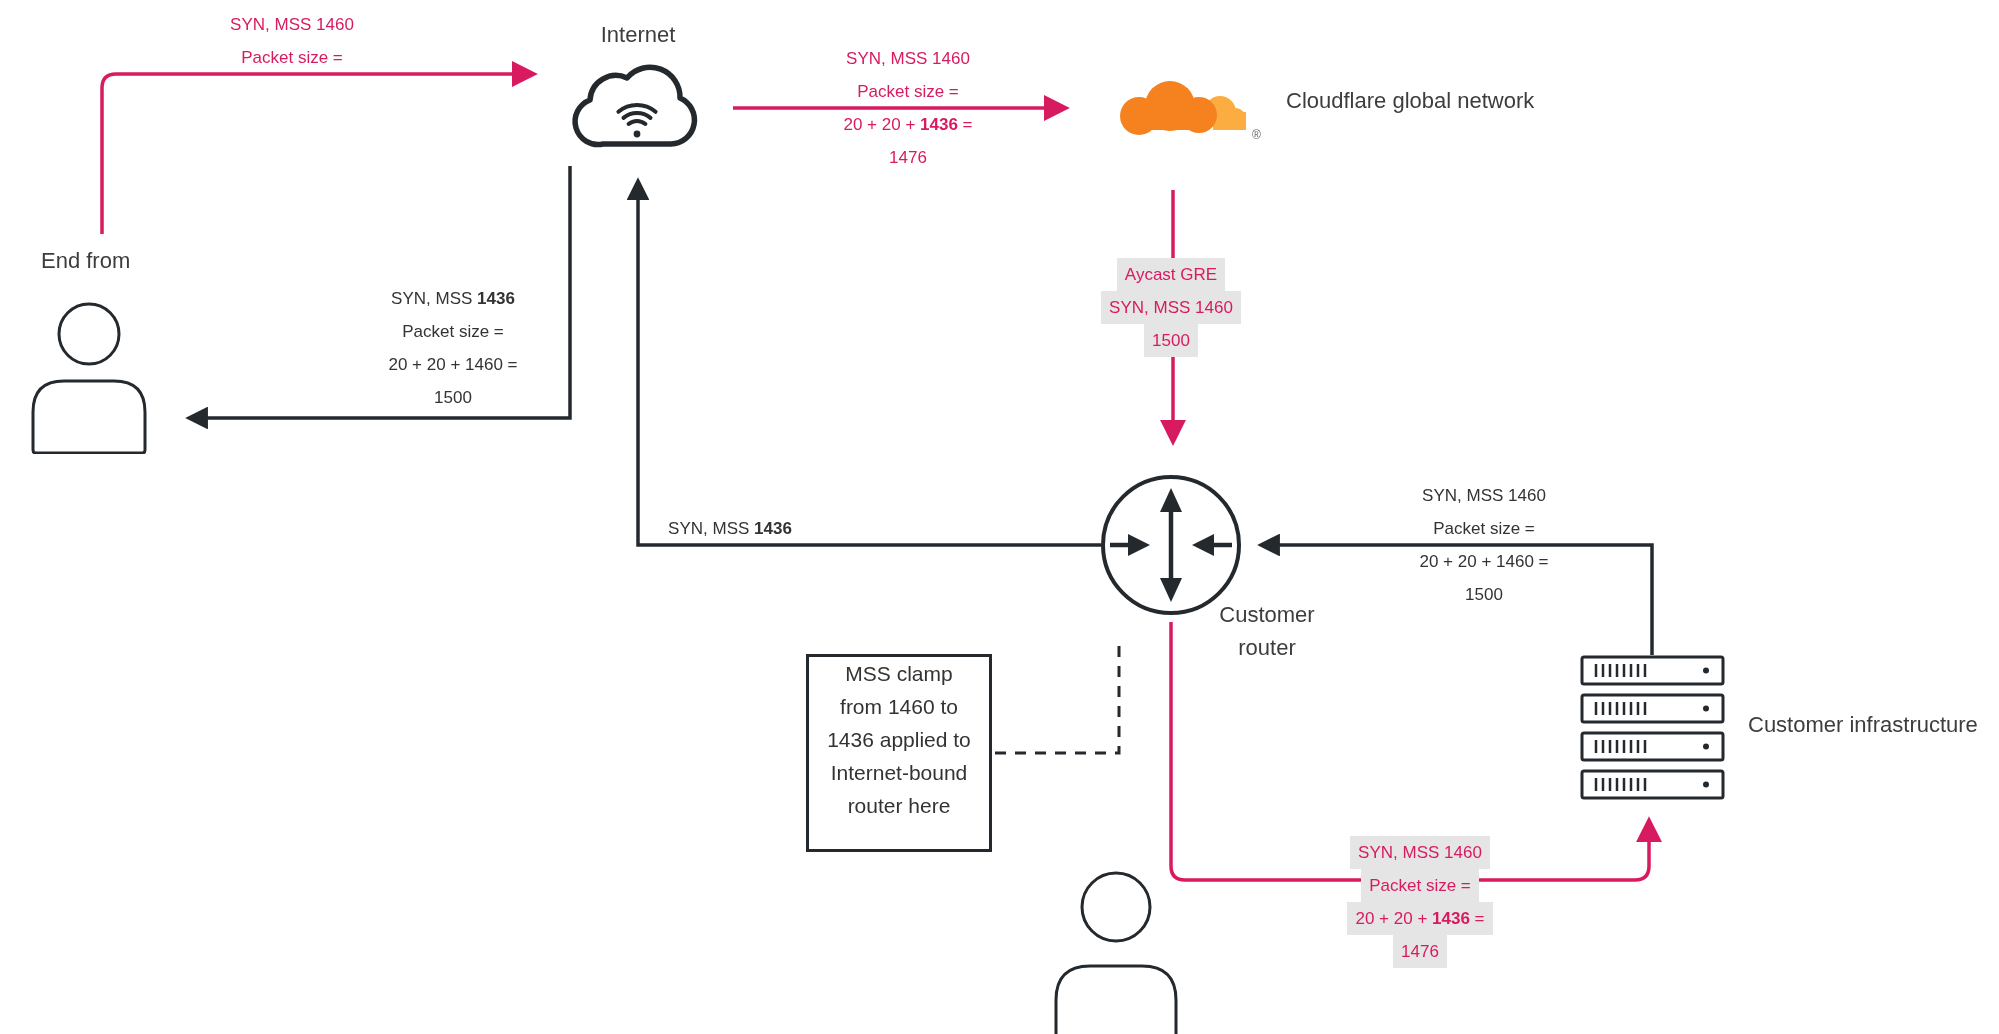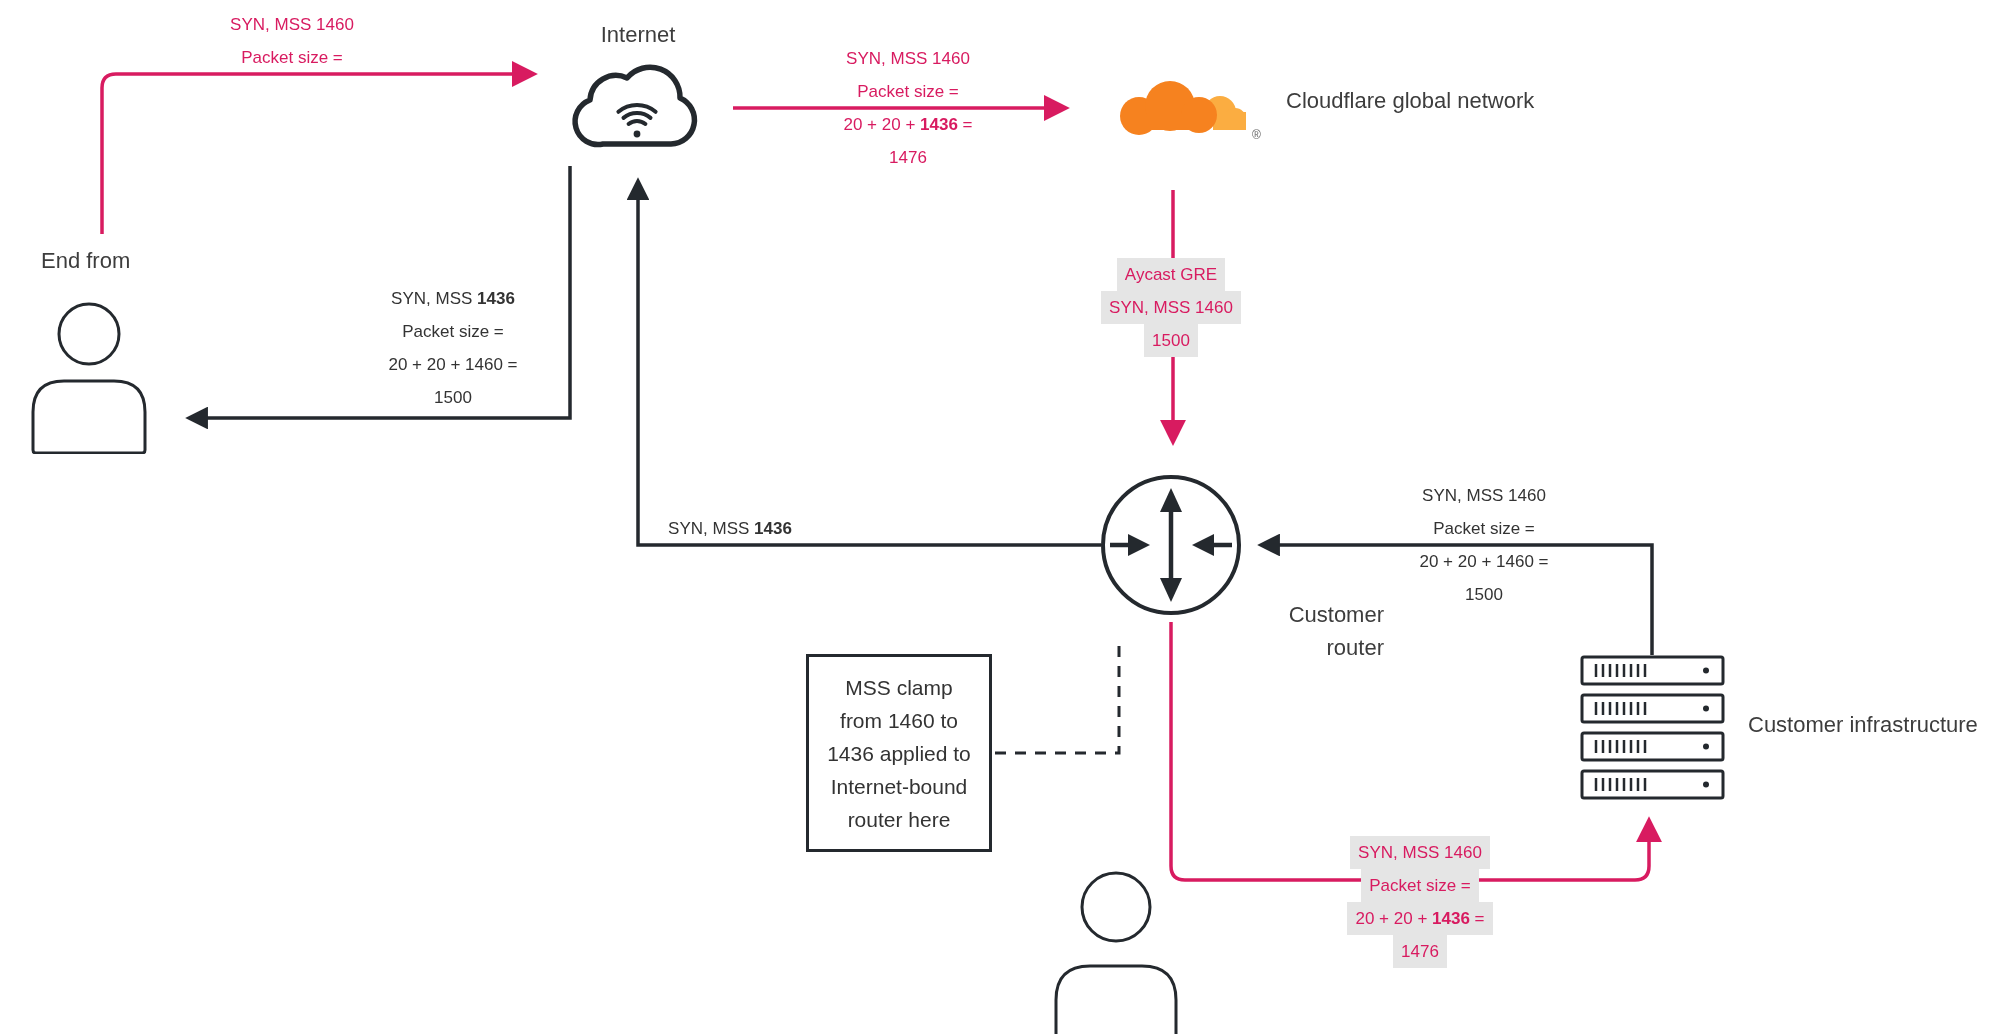--- a/index.html
+++ b/index.html
@@ -24,21 +24,21 @@
   .edge-label{position:absolute;z-index:2;font-size:17px;line-height:33px;text-align:center;white-space:nowrap;}
   .edge-label.pink{color:var(--pink);}
   .edge-label.dark{color:var(--text_dark);}
   .edge-label.bg .lbl-line{background:#e5e5e5;display:table;margin:0 auto;padding:0 8px;}
   .seg-b{font-weight:700;}
   .node-label{position:absolute;z-index:4;font-size:22px;color:var(--label_dark);line-height:27px;white-space:nowrap;}
   .node-label.center{text-align:center;white-space:normal;}
   .clamp-box{
     position:absolute;z-index:3;left:806px;top:654px;width:186px;height:198px;
     background:#ffffff;border:3px solid var(--ink);
-    display:flex;flex-direction:column;justify-content:center;
+    display:flex;flex-direction:column;
     font-size:21px;line-height:33px;text-align:center;color:var(--text_dark);
   }
   .reg-mark{position:absolute;z-index:4;font-size:12px;color:#666;}
 </style>
 </head>
 <body>
 
 <svg class="overlay" width="1999" height="1034" viewBox="0 0 1999 1034">
   <defs>
     <marker id="mp" viewBox="0 0 10 10" refX="7" refY="5" markerWidth="7.5" markerHeight="7.5" orient="auto">
@@ -231,18 +231,18 @@
     <div class="lbl-line"><span>Internet-bound</span></div>
     <div class="lbl-line"><span>router here</span></div>
   </div>
 
 <div class="node-label" style="left:41px;top:247px;">End from</div>
 
 <div class="node-label center" style="left:563px;top:4px;width:150px;margin-top:17px;">Internet</div>
 
 <div class="node-label" style="left:1286px;top:87px;">Cloudflare global network</div>
 
-<div class="node-label center" style="left:1254px;top:598px;width:130px;line-height:33px;text-align:right;">
+<div class="node-label center" style="left:1202px;top:598px;width:130px;line-height:33px;">
     <div class="lbl-line"><span>Customer</span></div>
     <div class="lbl-line"><span>router</span></div>
   </div>
 
 <div class="node-label" style="left:1748px;top:711px;">Customer infrastructure</div>
 
 </body></html>

